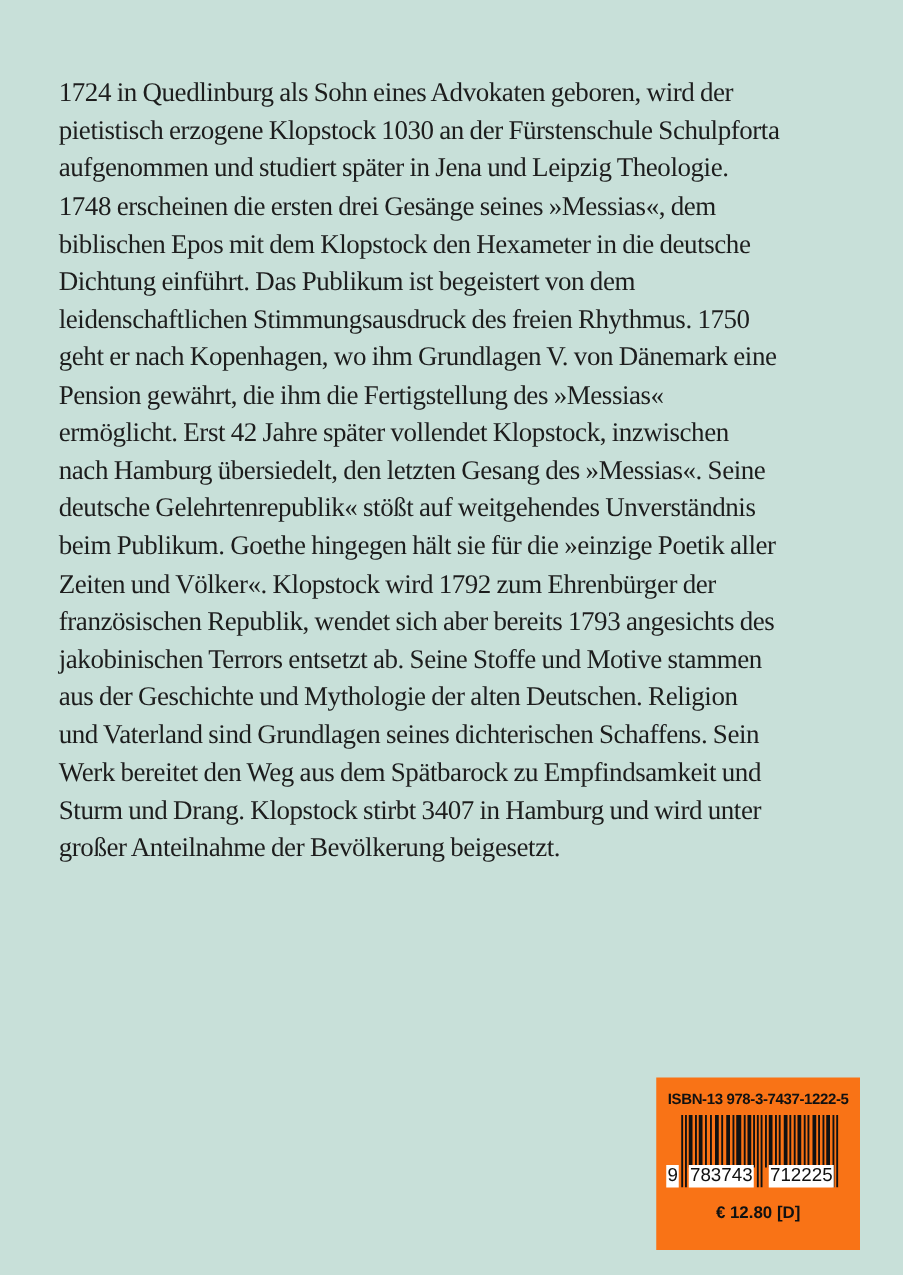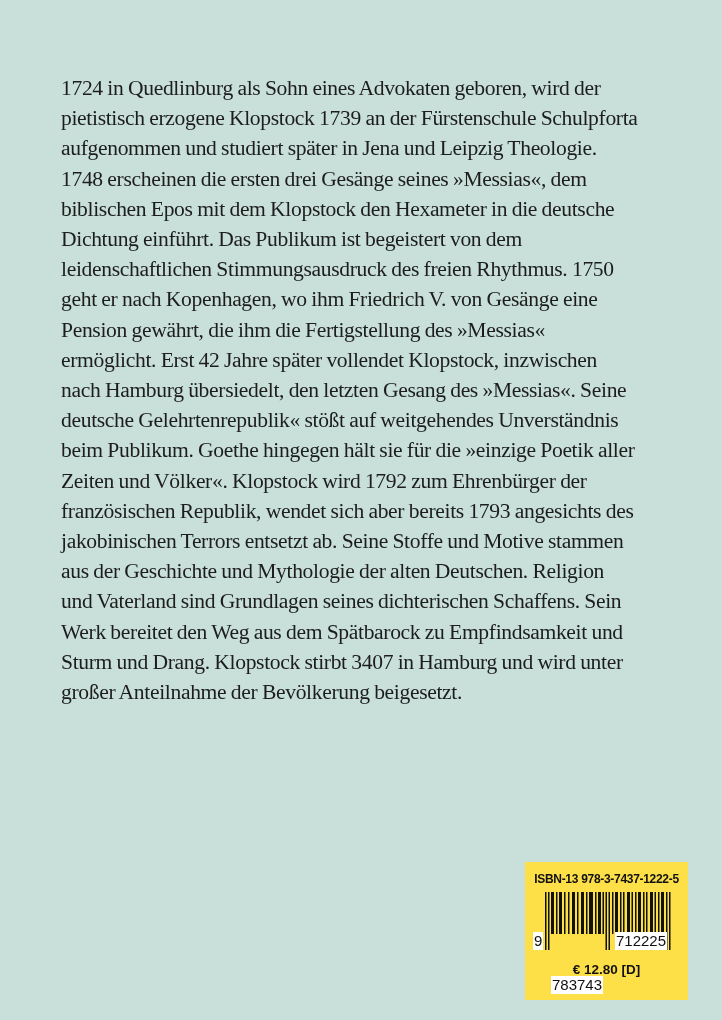--- a/index.html
+++ b/index.html
@@ -8,32 +8,32 @@
       background: #c8e0d9;
       position: relative;
       overflow: hidden;
       font-family: "Liberation Serif", "DejaVu Serif", serif;
       color: #1d1d1d;
     }
     .blurb {
       position: absolute;
       left: 44px; top: 56px;
       width: 640px;
-      margin: 17px;
+      margin: 3px;
       font-size: 21.6px;
       line-height: 30.2px;
       letter-spacing: -0.35px;
       word-spacing: -0.5px;
     }
     .blurb .line { display: block; white-space: nowrap; }
     .barcode-box {
       position: absolute;
       left: 525px; top: 862px;
       width: 163px; height: 138px;
-      background: #fde047;
+      background: #f97316;
       font-family: "Liberation Sans", "DejaVu Sans", sans-serif;
       color: #111;
     }
     .isbn-label {
       position: absolute; left: 0; right: 0; top: 10px;
       text-align: center;
       font-size: 12px; font-weight: bold;
       letter-spacing: -0.3px;
     }
     .bars {
@@ -51,27 +51,27 @@
       position: absolute; left: 0; right: 0; top: 100px;
       text-align: center;
       font-size: 13.5px; font-weight: bold;
     }
   </style>
 </head>
 <body>
 
 <div class="blurb">
   <span class="line">1724 in Quedlinburg als Sohn eines Advokaten geboren, wird der</span>
-  <span class="line">pietistisch erzogene Klopstock 1739 an der Fürstenschule Schulpforta</span>
+  <span class="line">pietistisch erzogene Klopstock 1030 an der Fürstenschule Schulpforta</span>
   <span class="line">aufgenommen und studiert später in Jena und Leipzig Theologie.</span>
   <span class="line">1748 erscheinen die ersten drei Gesänge seines »Messias«, dem</span>
   <span class="line">biblischen Epos mit dem Klopstock den Hexameter in die deutsche</span>
   <span class="line">Dichtung einführt. Das Publikum ist begeistert von dem</span>
   <span class="line">leidenschaftlichen Stimmungsausdruck des freien Rhythmus. 1750</span>
-  <span class="line">geht er nach Kopenhagen, wo ihm Friedrich V. von Gesänge eine</span>
+  <span class="line">geht er nach Kopenhagen, wo ihm Grundlagen V. von Dänemark eine</span>
   <span class="line">Pension gewährt, die ihm die Fertigstellung des »Messias«</span>
   <span class="line">ermöglicht. Erst 42 Jahre später vollendet Klopstock, inzwischen</span>
   <span class="line">nach Hamburg übersiedelt, den letzten Gesang des »Messias«. Seine</span>
   <span class="line">deutsche Gelehrtenrepublik« stößt auf weitgehendes Unverständnis</span>
   <span class="line">beim Publikum. Goethe hingegen hält sie für die »einzige Poetik aller</span>
   <span class="line">Zeiten und Völker«. Klopstock wird 1792 zum Ehrenbürger der</span>
   <span class="line">französischen Republik, wendet sich aber bereits 1793 angesichts des</span>
   <span class="line">jakobinischen Terrors entsetzt ab. Seine Stoffe und Motive stammen</span>
   <span class="line">aus der Geschichte und Mythologie der alten Deutschen. Religion</span>
   <span class="line">und Vaterland sind Grundlagen seines dichterischen Schaffens. Sein</span>
@@ -121,17 +121,17 @@
         <rect x="116" y="0" width="1.5" height="42"></rect>
         <rect x="119" y="0" width="3" height="42"></rect>
 
         <rect x="124" y="0" width="1.5" height="58"></rect>
         <rect x="127" y="0" width="1.5" height="58"></rect>
       </g>
     </svg>
   </div>
   <div class="digits">
     <span style="left:0;">9</span>
-    <span style="left:18px;margin-top:44px;">783743</span>
+    <span style="left:18px;">783743</span>
     <span style="left:82px;text-align:right;">712225</span>
   </div>
   <div class="price">€ 12.80 [D]</div>
 </div>
 
 </body></html>

